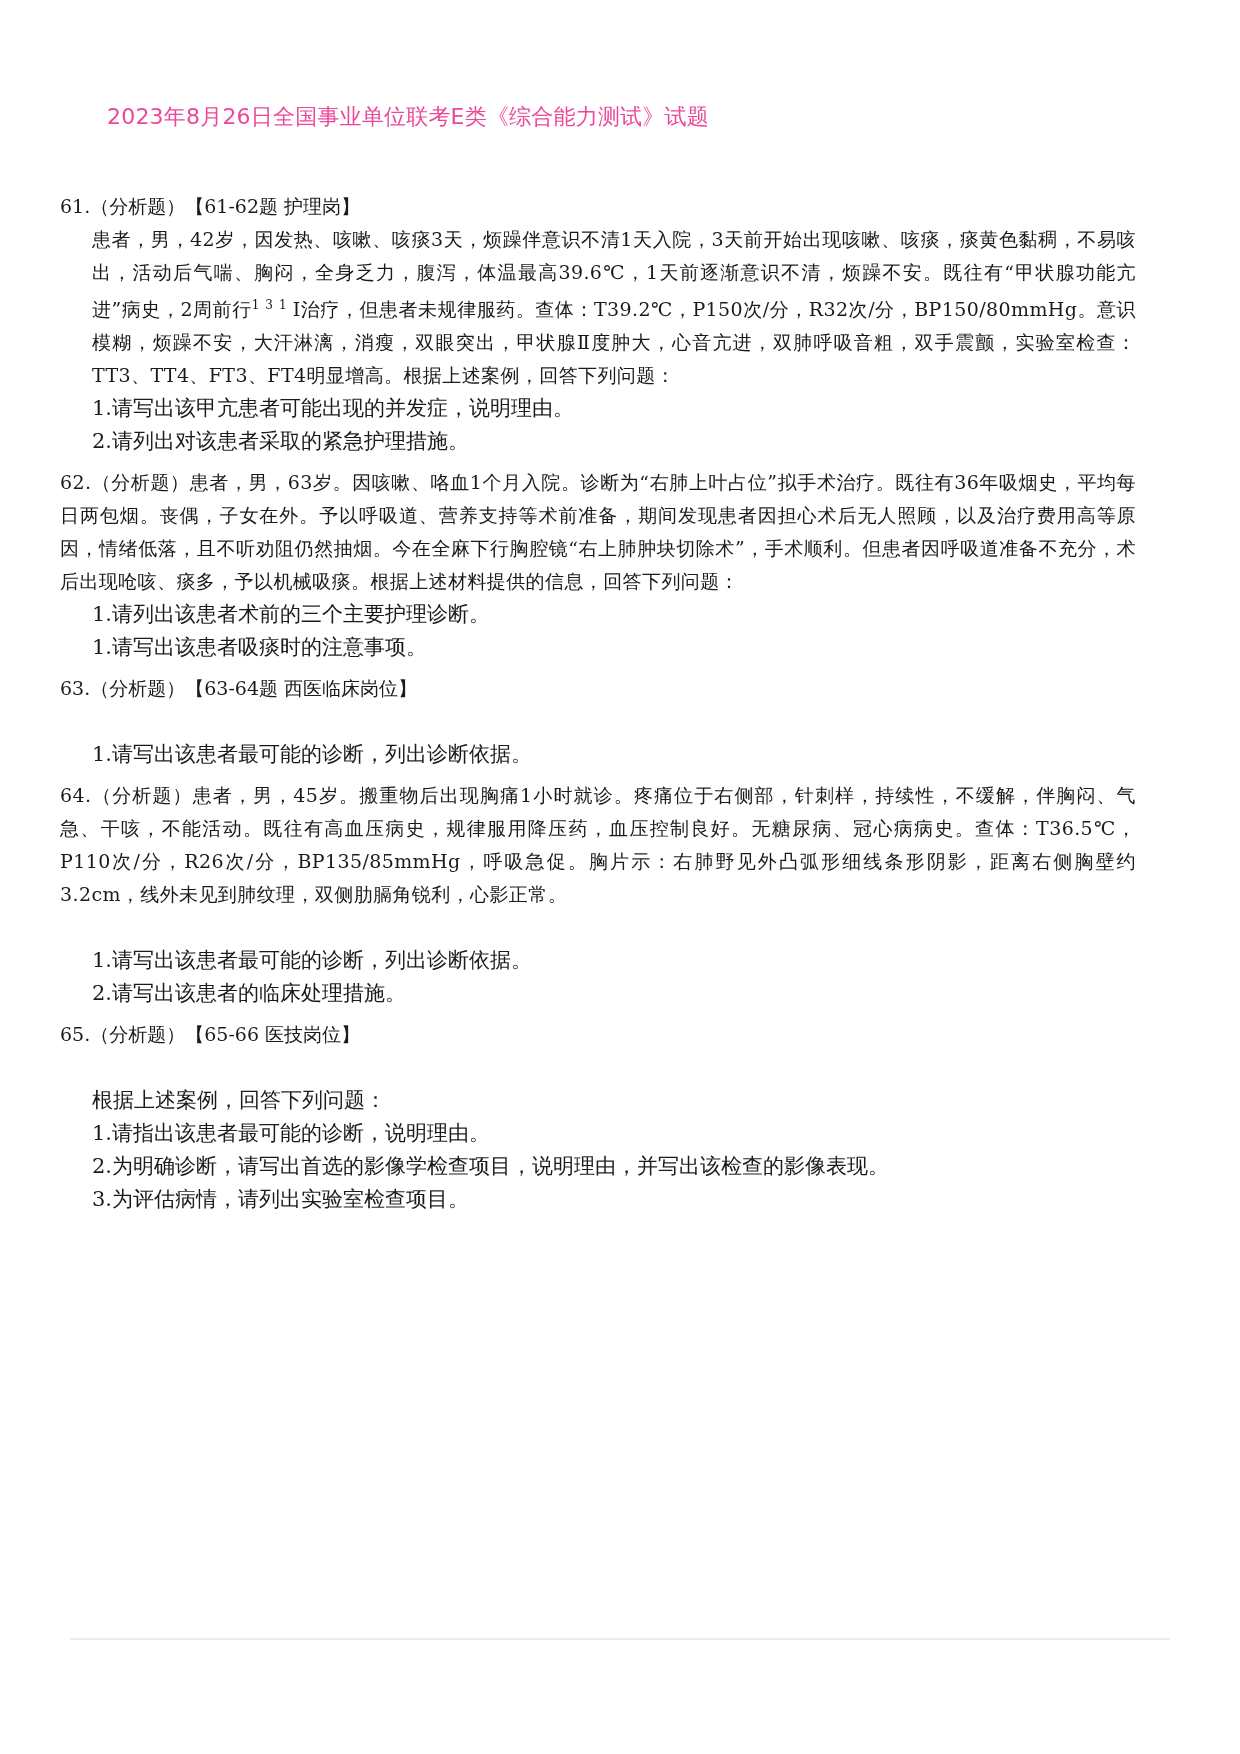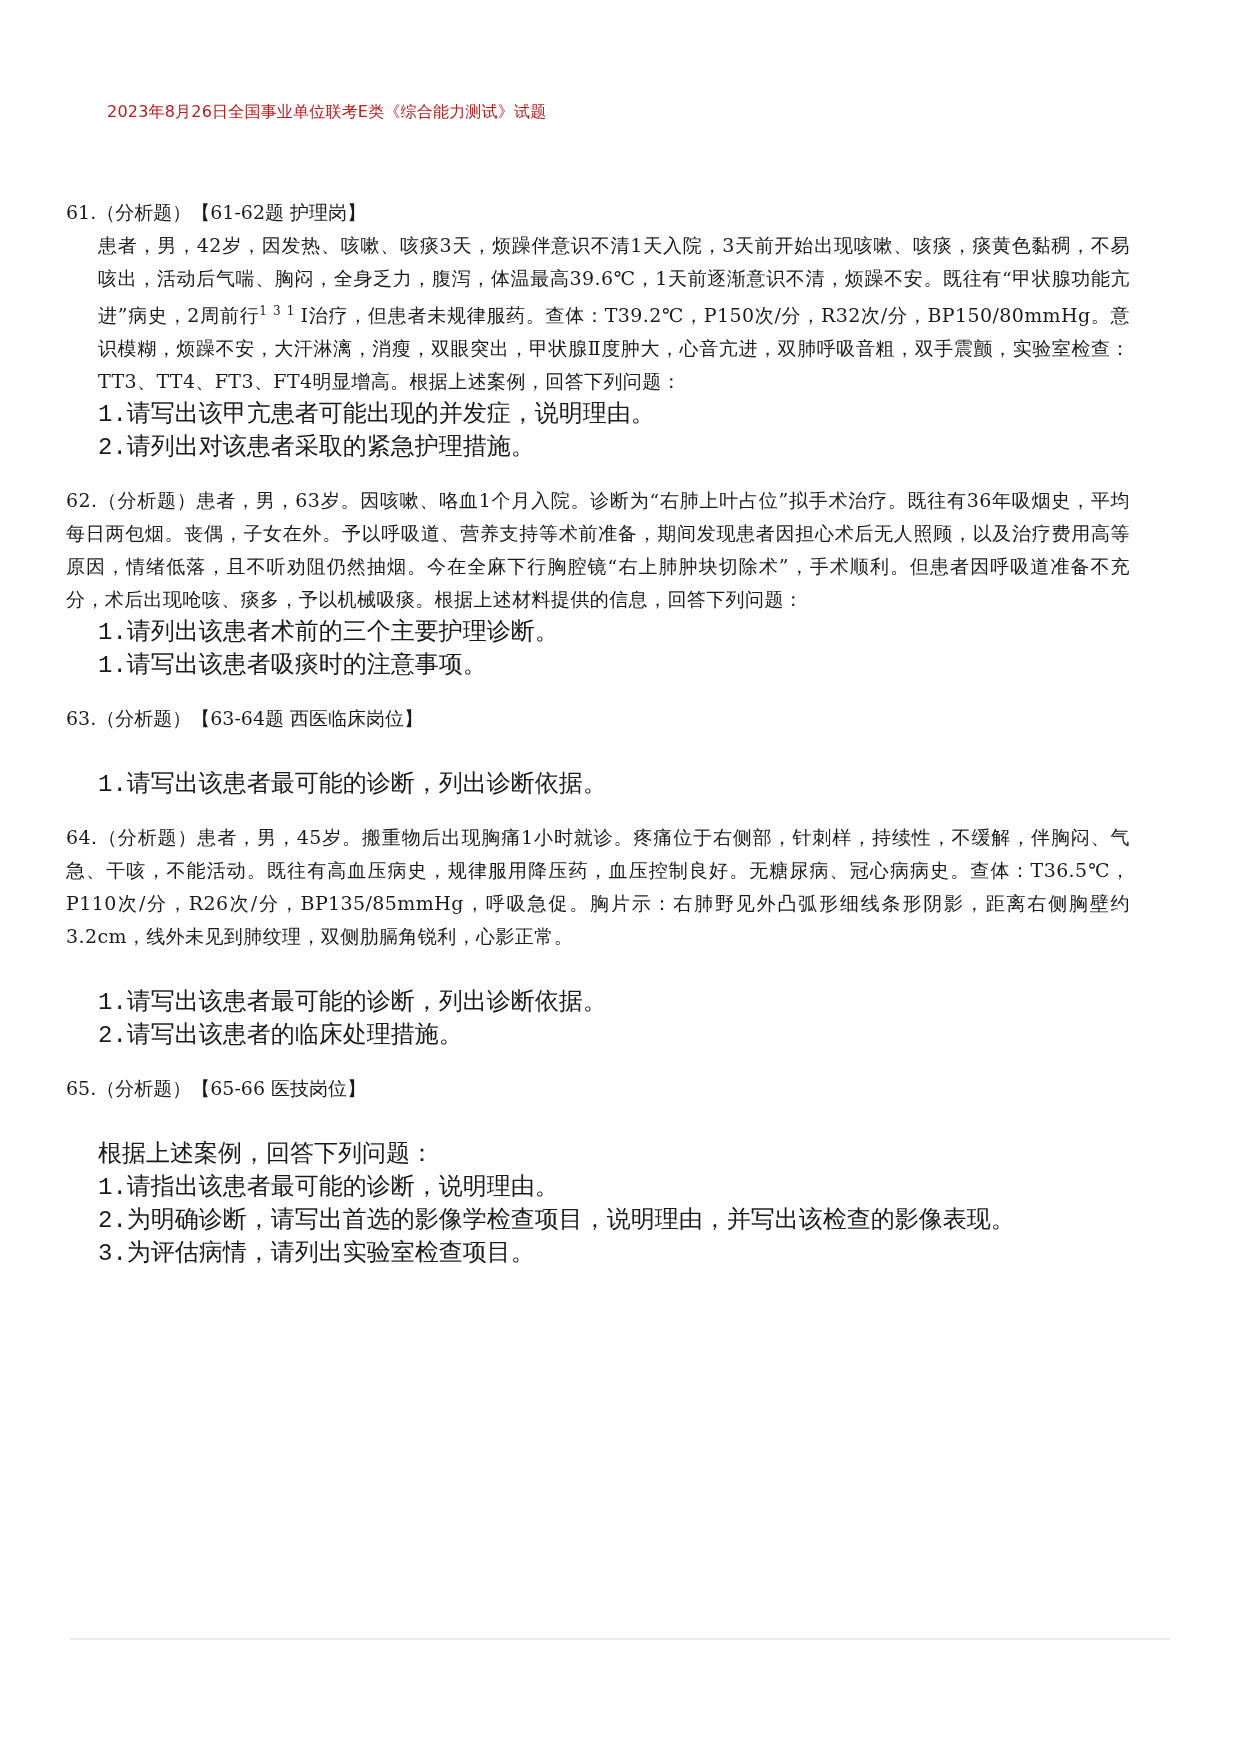--- a/index.html
+++ b/index.html
@@ -1,25 +1,25 @@
 <!DOCTYPE html>
 <html><head>
 <meta charset="utf-8">
 <style>
   html, body { margin: 0; padding: 0; background: #ffffff; }
   body { width: 1240px; height: 1754px; position: relative; overflow: hidden;
          font-family: "DejaVu Serif", "Liberation Serif", serif; color: #1a1a1a; }
   .title { position: absolute; left: 107px; top: 102px; font-family: "DejaVu Sans", "Liberation Sans", sans-serif;
-           font-size: 16px; color: #b91c1c; letter-spacing: 0.2px; white-space: nowrap; }
+           font-size: 22px; color: #ec4899; letter-spacing: 0.2px; white-space: nowrap; }
   .content { position: absolute; left: 58px; top: 188px; width: 1080px; }
-  .q { margin: 8px; }
+  .q { margin: 2px; }
   .q-head { font-size: 19px; line-height: 33px; white-space: nowrap; }
   .q-body { margin-left: 32px; font-size: 19px; line-height: 33px; text-align: justify; letter-spacing: 0.4px; }
   .q-body p { margin: 0; }
-  .sub { font-size: 24px; line-height: 33px; margin-left: 32px; white-space: nowrap; font-family: Liberation Mono, monospace; }
+  .sub { font-size: 21px; line-height: 33px; margin-left: 32px; white-space: nowrap; }
   .gap { height: 33px; }
   .qgap { height: 4px; }
   sup.iso { font-size: 12px; letter-spacing: 6px; vertical-align: 7px; }
   .u { text-decoration: underline; }
   .footer-line { position: absolute; left: 70px; top: 1638px; width: 1100px; height: 2px; background: #ececf0; }
 </style>
 </head>
 <body>
 
 <div class="title">2023年8月26日全国事业单位联考E类《综合能力测试》试题</div>

